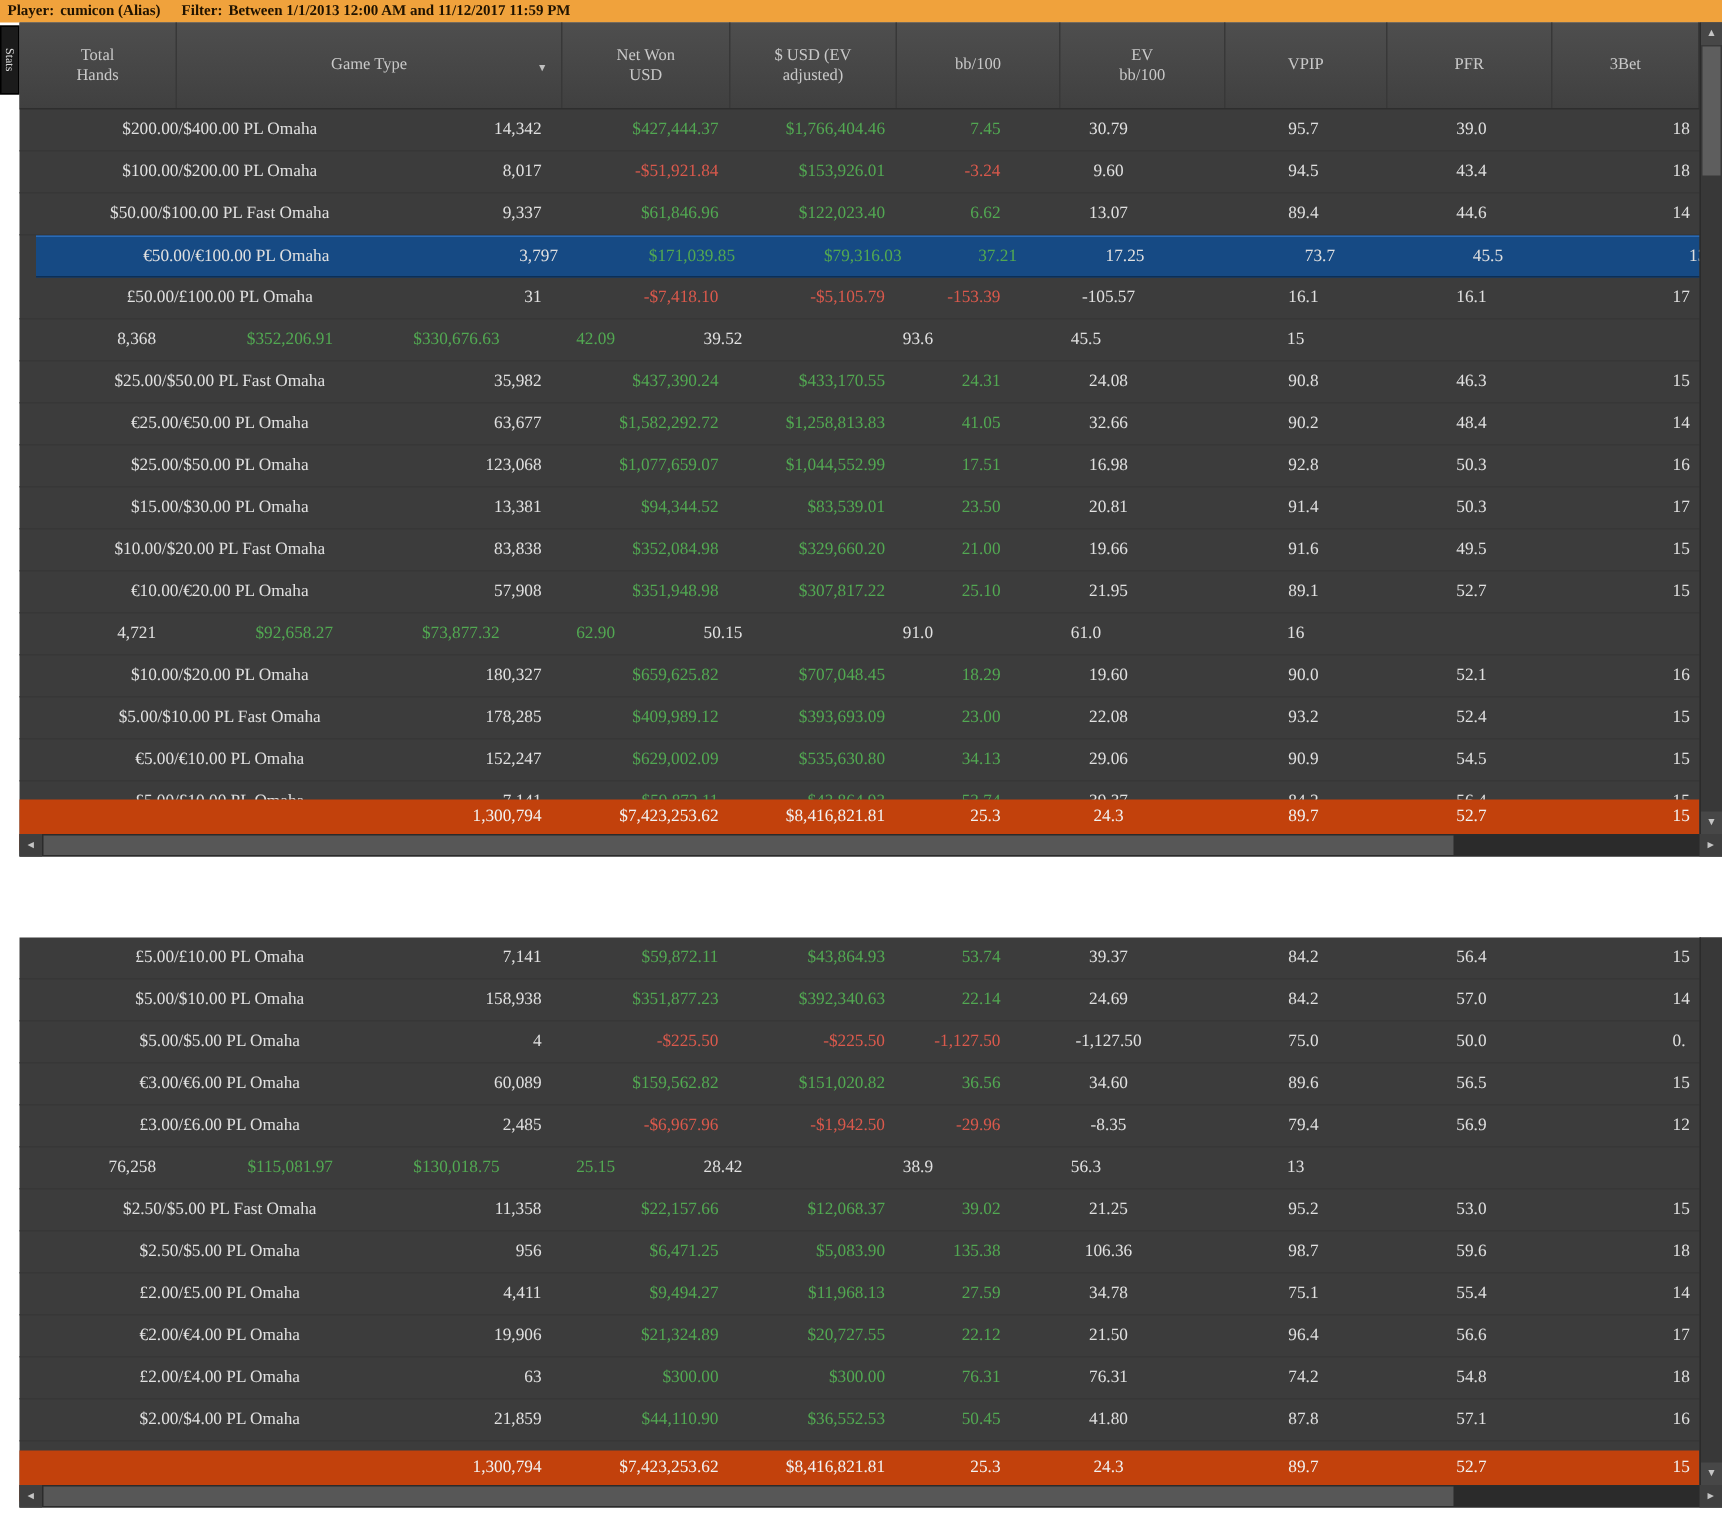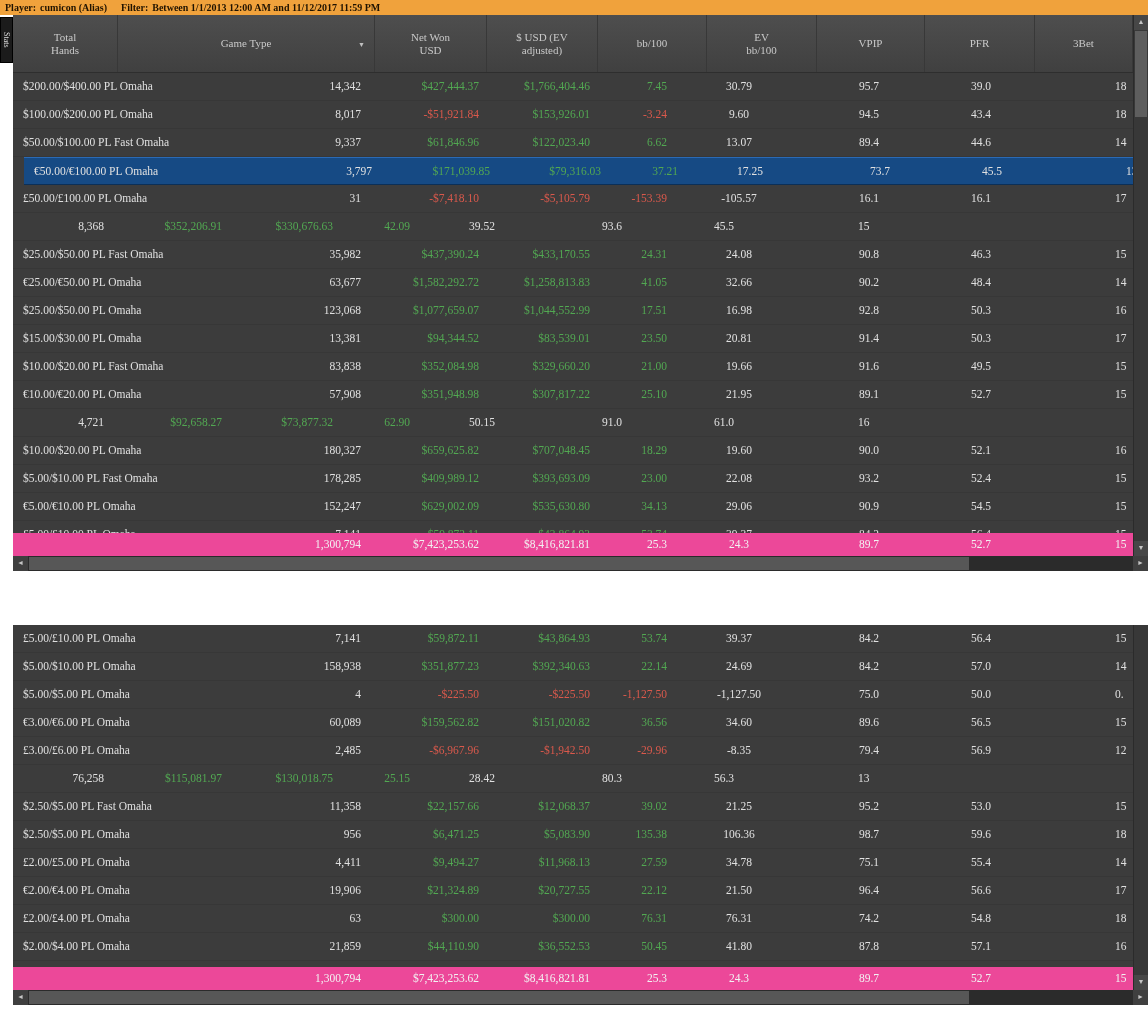--- a/index.html
+++ b/index.html
@@ -28,38 +28,38 @@
          border-bottom:1px solid #2e2e2e;box-sizing:border-box;width:1120px;}
   .thead .cell{padding:0;display:flex;align-items:center;justify-content:center;
                text-align:center;white-space:pre-line;position:relative;
                color:#c9c9c9;font-size:11px;line-height:13px;
                border-right:1px solid #383838;box-sizing:border-box;overflow:hidden;}
   .sort-arrow{position:absolute;right:9px;top:50%;margin-top:-5px;font-size:7px;color:#c0c0c0;}
 
   .trow{display:flex;height:28px;width:1120px;border-bottom:1px solid #373737;box-sizing:border-box;}
   .cell{line-height:27px;font-size:11.5px;color:#e0e0e0;box-sizing:border-box;
         overflow:hidden;white-space:nowrap;}
-  .c0{width:257px;padding-left:10px;text-align:left;}
+  .c0{width:257px;padding-left:10px;text-align:center;}
   .c1{width:105px;padding-right:14px;text-align:right;}
   .c2{width:112px;padding-right:8px;text-align:right;}
   .c3{width:111px;padding-right:8px;text-align:right;}
   .c4{width:109px;padding-right:40px;text-align:right;}
   .c5{width:110px;padding-right:46px;text-align:center;}
   .c6{width:108px;padding-right:46px;text-align:right;}
   .c7{width:110px;padding-right:44px;text-align:right;}
   .c8{width:98px;padding-left:80px;text-align:left;}
 
   .pos{color:#52a852;}
   .neg{color:#da594c;}
   .selected{background:#164a84;border-top:1px solid #2a6ab5;border-bottom:1px solid #0c2f56;margin-left:11px;}
 
   .sliver{height:12px;overflow:hidden;}
   .filler{height:6px;}
 
-  .totals{display:flex;height:34px;background:#ec4899;width:1120px;}
+  .totals{display:flex;height:34px;background:#c2410c;width:1120px;}
   .totals .cell{line-height:23px;color:#f2f2f2;}
 
   
   .vscroll{position:absolute;top:0;right:0;bottom:15px;width:15px;background:#383838;
            border-left:1px solid #2b2b2b;box-sizing:border-box;}
   .varrow{height:15px;width:100%;text-align:center;font-size:7px;color:#c5c5c5;
           line-height:15px;background:#474747;box-sizing:border-box;}
   .varrow.bottom{position:absolute;bottom:0;left:0;}
   .vthumb{position:absolute;top:16px;left:1px;right:1px;height:86px;background:#5e5e5e;}
 
@@ -368,21 +368,21 @@
           <div class="cell c6">79.4</div>
           <div class="cell c7">56.9</div>
           <div class="cell c8">12</div>
         </div>
         <div class="trow">
           <div class="cell c1">76,258</div>
           <div class="cell c2 pos">$115,081.97</div>
           <div class="cell c3 pos">$130,018.75</div>
           <div class="cell c4 pos">25.15</div>
           <div class="cell c5">28.42</div>
-          <div class="cell c6">80.3</div>
+          <div class="cell c6">38.9</div>
           <div class="cell c7">56.3</div>
           <div class="cell c8">13</div>
         </div>
         <div class="trow">
           <div class="cell c0">$2.50/$5.00 PL Fast Omaha</div>
           <div class="cell c1">11,358</div>
           <div class="cell c2 pos">$22,157.66</div>
           <div class="cell c3 pos">$12,068.37</div>
           <div class="cell c4 pos">39.02</div>
           <div class="cell c5">21.25</div>

